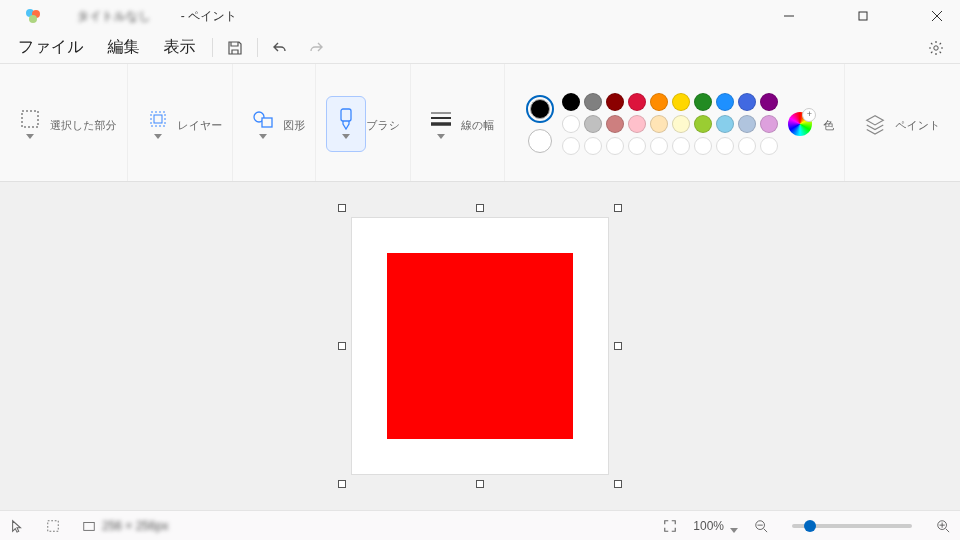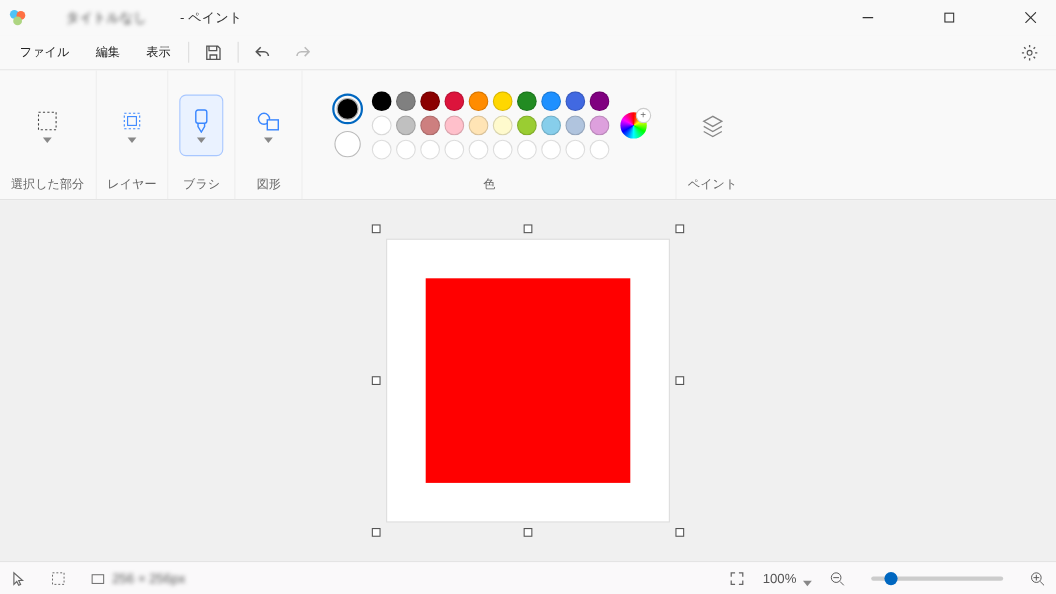--- a/index.html
+++ b/index.html
@@ -1,37 +1,37 @@
 <!DOCTYPE html>
 <html><head>
 <meta charset="utf-8">
 <style>
 * { margin: 0; padding: 0; box-sizing: border-box; font-family: "Yu Gothic UI", "Segoe UI", sans-serif; }
 body { width: 960px; height: 540px; background: #f4f4f4; overflow: hidden; }
 
 
-.titlebar { height: 32px; display: flex; align-items: center; background: #f9f9f9; padding-left: 8px; gap: 28px; }
+.titlebar { height: 32px; display: flex; align-items: center; background: #f9f9f9; padding-left: 25px; gap: 28px; }
 .titlebar .app-icon { width: 16px; height: 16px; margin-right: 8px; }
 .titlebar .title-text { font-size: 12px; color: #333; filter: blur(2px); user-select: none; }
 .titlebar .title-suffix { font-size: 12px; color: #333; margin-left: 2px; }
 .titlebar .spacer { flex: 1; }
 .wbtn { width: 46px; height: 32px; display: flex; align-items: center; justify-content: center; }
 .wbtn svg { width: 10px; height: 10px; }
 
 
 .menubar { height: 32px; background: #f9f9f9; display: flex; align-items: center; padding: 0 8px; gap: 4px; border-bottom: 1px solid #e4e4e4; }
-.menu-item { padding: 4px 10px; font-size: 11px; color: #222; border-radius: 4px; }
+.menu-item { padding: 4px 10px; font-size: 16px; color: #222; border-radius: 4px; }
 .qa { width: 32px; height: 28px; display: flex; align-items: center; justify-content: center; border-radius: 4px; }
 .qa svg { width: 16px; height: 16px; stroke: #555; fill: none; }
 .qa.disabled svg { stroke: #bbb; }
 .menubar .spacer { flex: 1; }
 
 
 .ribbon { height: 118px; background: #f9f9f9; display: flex; align-items: stretch; border-bottom: 1px solid #e0e0e0; }
-.group { display: flex; flex-direction: column; align-items: center; justify-content: flex-start; padding: 8px 10px 6px; border-right: 1px solid #eee; }
+.group { display: flex; flex-direction: row; align-items: center; justify-content: flex-start; padding: 8px 10px 6px; border-right: 1px solid #eee; }
 .group .icons-row { flex: 1; display: flex; align-items: center; justify-content: center; gap: 6px; flex-wrap: wrap; }
 .group-label { font-size: 11px; color: #666; margin-top: 4px; }
 
 .tool-btn { width: 40px; height: 56px; display: flex; flex-direction: column; align-items: center; justify-content: center; border-radius: 6px; gap: 4px; }
 .tool-btn.active { background: #eaf2ff; border: 1px solid #a8c7ff; }
 .tool-btn .glyph { width: 22px; height: 22px; display: flex; align-items: center; justify-content: center; }
 .tool-btn .chev { width: 8px; height: 5px; }
 .chev::before { content: ""; display: block; width: 0; height: 0; border-left: 4px solid transparent; border-right: 4px solid transparent; border-top: 5px solid #888; }
 
 .color-primary-wrap { display: flex; flex-direction: column; gap: 6px; align-items: center; margin-right: 8px; }
@@ -159,48 +159,63 @@
           </div>
         <div class="chev"></div>
       </div>
     </div>
     <div class="group-label">レイヤー</div>
   </div>
 
 
   <div class="group">
     <div class="icons-row">
+      <div class="tool-btn">
+        <div class="glyph">
+            <svg width="22" height="20">
+              <circle cx="7" cy="8" r="5" stroke="#3a87ff" fill="none" stroke-width="1.3"></circle>
+              <rect x="10" y="9" width="10" height="9" stroke="#3a87ff" fill="#f9f9f9" stroke-width="1.3"></rect>
+            </svg>
+          </div>
+        <div class="chev"></div>
+      </div>
+    </div>
+    <div class="group-label">図形</div>
+  </div>
+
+  <div class="group">
+    <div class="icons-row">
       <div class="tool-btn active">
         <div class="glyph">
             <svg width="18" height="22">
               <rect x="4" y="1" width="10" height="12" rx="2" stroke="#3a87ff" fill="none" stroke-width="1.3"></rect>
               <path d="M6 13v3l3 5 3-5v-3" stroke="#3a87ff" fill="none" stroke-width="1.3"></path>
             </svg>
           </div>
         <div class="chev"></div>
       </div>
     </div>
     <div class="group-label">ブラシ</div>
   </div>
 
   <div class="group">
     <div class="icons-row">
       <div class="tool-btn">
         <div class="glyph">
-            <svg width="22" height="20">
-              <circle cx="7" cy="8" r="5" stroke="#3a87ff" fill="none" stroke-width="1.3"></circle>
-              <rect x="10" y="9" width="10" height="9" stroke="#3a87ff" fill="#f9f9f9" stroke-width="1.3"></rect>
-            </svg>
-          </div>
-        <div class="chev"></div>
-      </div>
-    </div>
-    <div class="group-label">図形</div>
-  </div>
-
+            <svg width="22" height="16">
+              <line x1="1" y1="2" x2="21" y2="2" stroke="#333" stroke-width="1"></line>
+              <line x1="1" y1="7" x2="21" y2="7" stroke="#333" stroke-width="2"></line>
+              <line x1="1" y1="13" x2="21" y2="13" stroke="#333" stroke-width="3.5"></line>
+            </svg>
+          </div>
+        <div class="chev"></div>
+      </div>
+    </div>
+    <div class="group-label">線の幅</div>
+  </div>
 
   <div class="group" style="flex:0 0 auto; min-width:340px">
     <div class="icons-row" style="gap:0">
       <div class="color-primary-wrap">
         <div class="color-primary">
             <div class="inner" id="primary-color-inner" style="background: rgb(0, 0, 0);"></div>
           </div>
         <div class="color-secondary" id="secondary-color" style="background: rgb(255, 255, 255);"></div>
       </div>
       <div class="palette">

